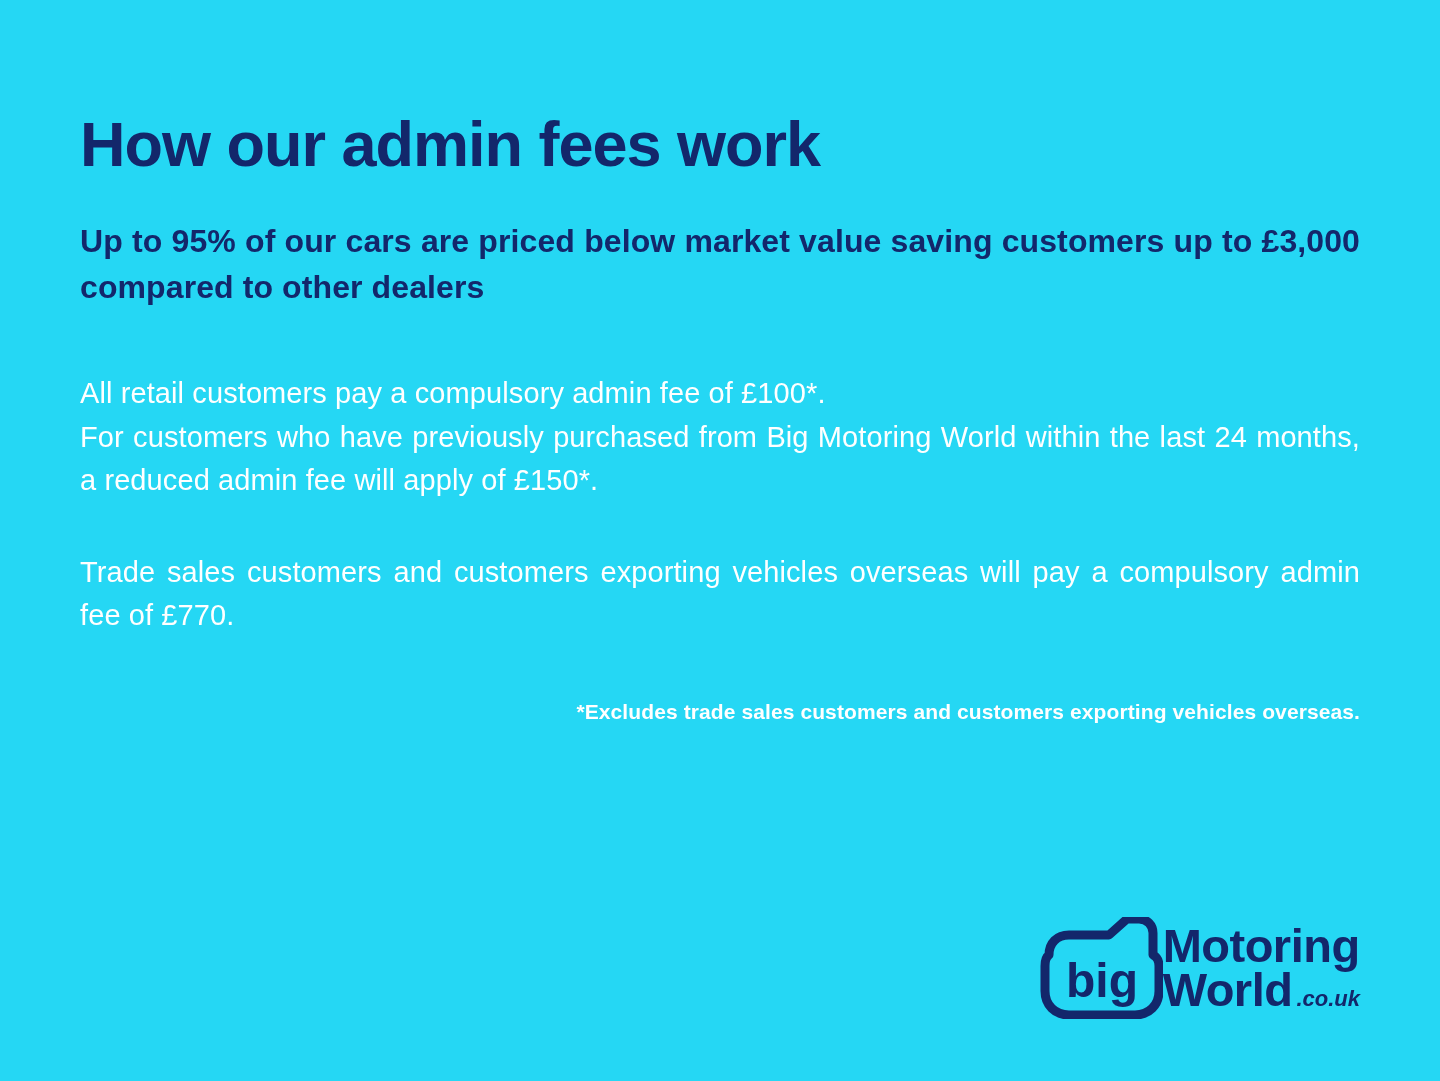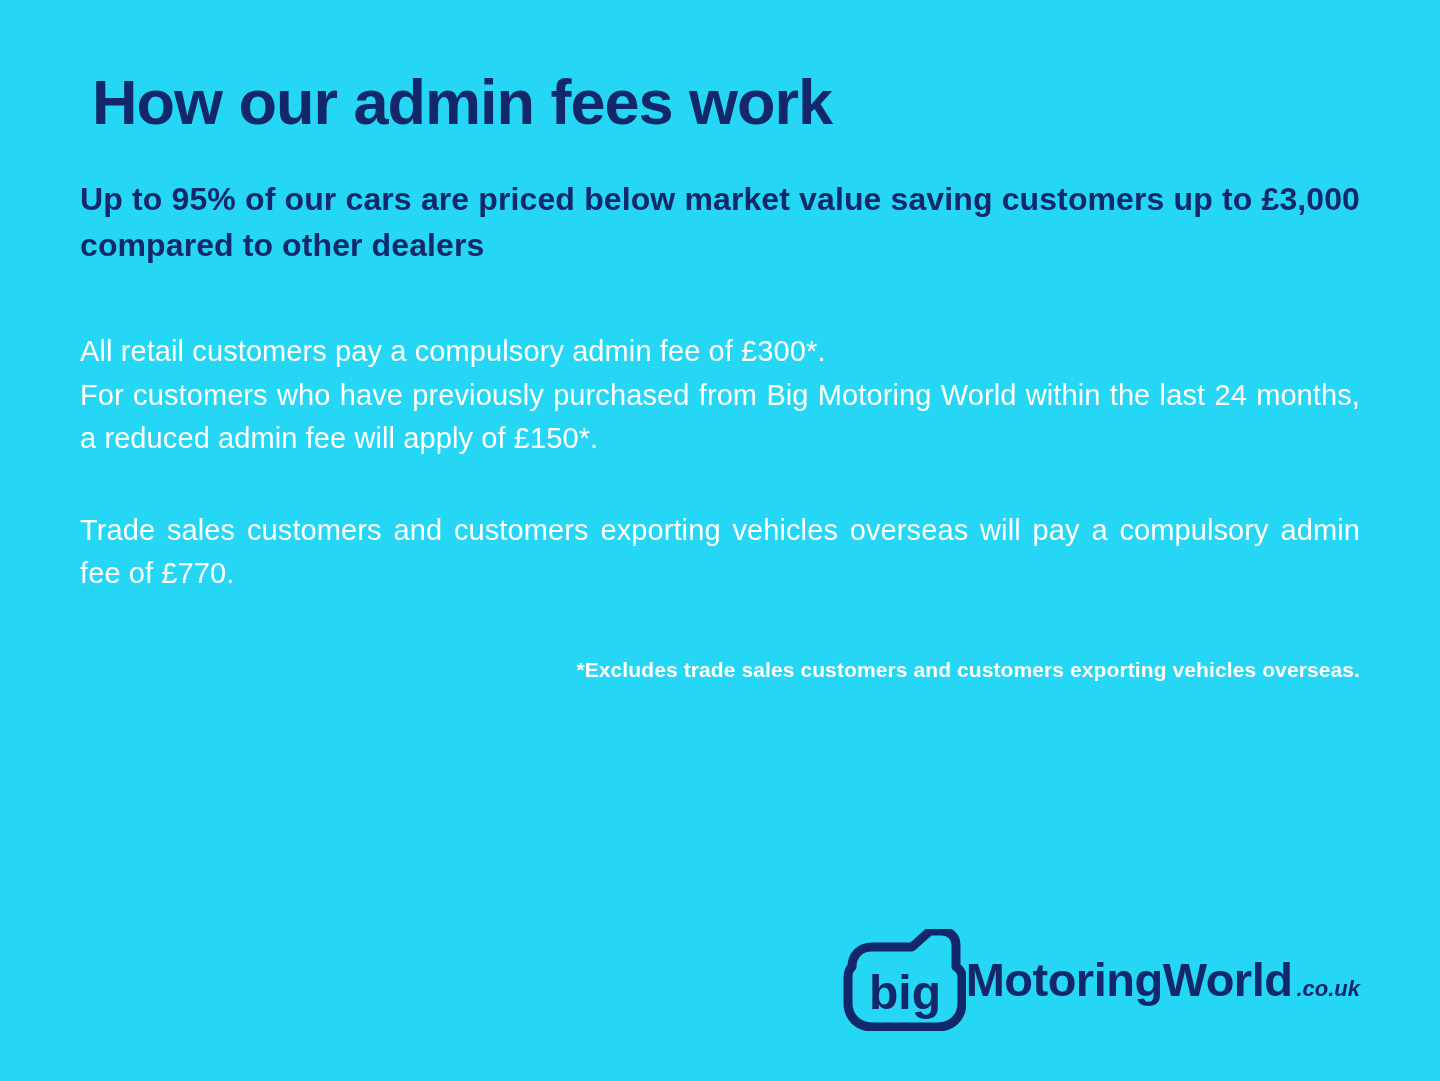--- a/index.html
+++ b/index.html
@@ -19,22 +19,22 @@
     height: 1081px;
     box-sizing: border-box;
     padding: 0 80px;
   }
   .headline {
     color: #13276B;
     font-size: 63px;
     font-weight: bold;
     letter-spacing: -1px;
     line-height: 1.1;
-    padding-top: 56px;
-    margin: 12px;
+    padding-top: 110px;
+    margin: 0;
   }
   .subhead {
     color: #13276B;
     font-size: 32px;
     font-weight: bold;
     line-height: 1.42;
     text-align: justify;
     margin: 40px 0 0 0;
     max-width: 1285px;
     letter-spacing: 0.1px;
@@ -65,20 +65,21 @@
     right: 80px;
     bottom: 62px;
     display: flex;
     align-items: center;
   }
   .logo-mark {
     display: block;
   }
   .logo-words {
     display: flex;
+    flex-direction: column;
     line-height: 0.93;
   }
   .logo-motoring {
     color: #13276B;
     font-size: 47px;
     font-weight: bold;
     letter-spacing: -0.5px;
   }
   .logo-world-row {
     display: flex;
@@ -100,21 +101,21 @@
 </style>
 </head>
 <body>
 
 <div class="slide">
 
   <h1 class="headline">How our admin fees work</h1>
 
   <p class="subhead">Up to 95% of our cars are priced below market value saving customers up to £3,000 compared to other dealers</p>
 
-  <p class="body-block para-1">All retail customers pay a compulsory admin fee of £300*.</p>
+  <p class="body-block para-1">All retail customers pay a compulsory admin fee of £100*.</p>
 
   <p class="body-block para-2">For customers who have previously purchased from Big Motoring World within the last 24 months, a reduced admin fee will apply of £150*.</p>
 
   <p class="body-block para-3">Trade sales customers and customers exporting vehicles overseas will pay a compulsory admin fee of £770.</p>
 
   <p class="footnote">*Excludes trade sales customers and customers exporting vehicles overseas.</p>
 
   <div class="logo-row">
     <svg class="logo-mark" width="128" height="102" viewBox="0 0 128 102" aria-hidden="true">
       <path d="M14 38 C14 26 22 18 34 18 L74 18 L92 2 L104 2 C112 2 118 8 118 16 L118 38 C122 40 124 44 124 49 L124 74 C124 88 114 98 100 98 L34 98 C20 98 10 88 10 74 L10 49 C10 44 11 40 14 38 Z" fill="none" stroke="#13276B" stroke-width="9" stroke-linejoin="round"></path>

